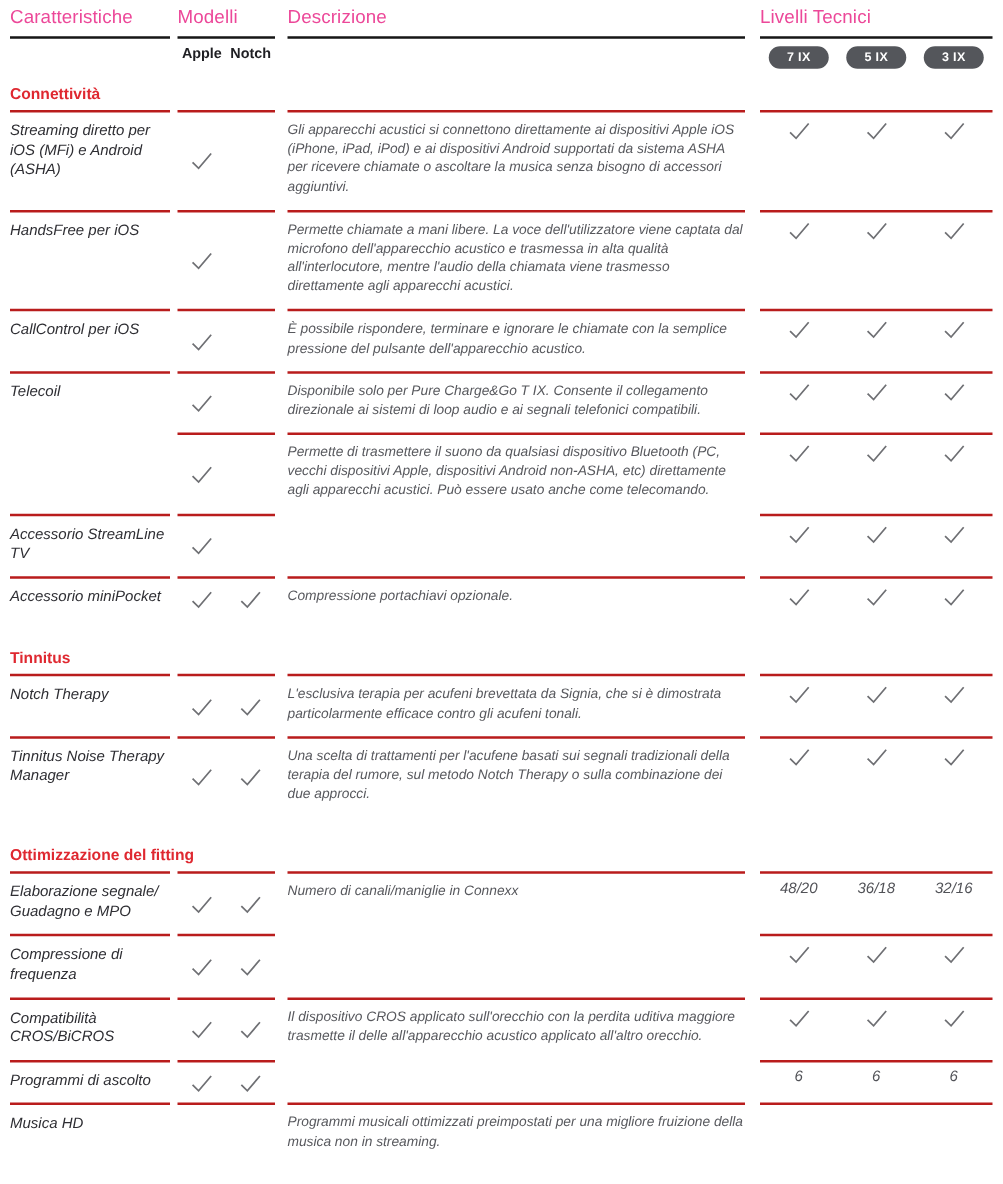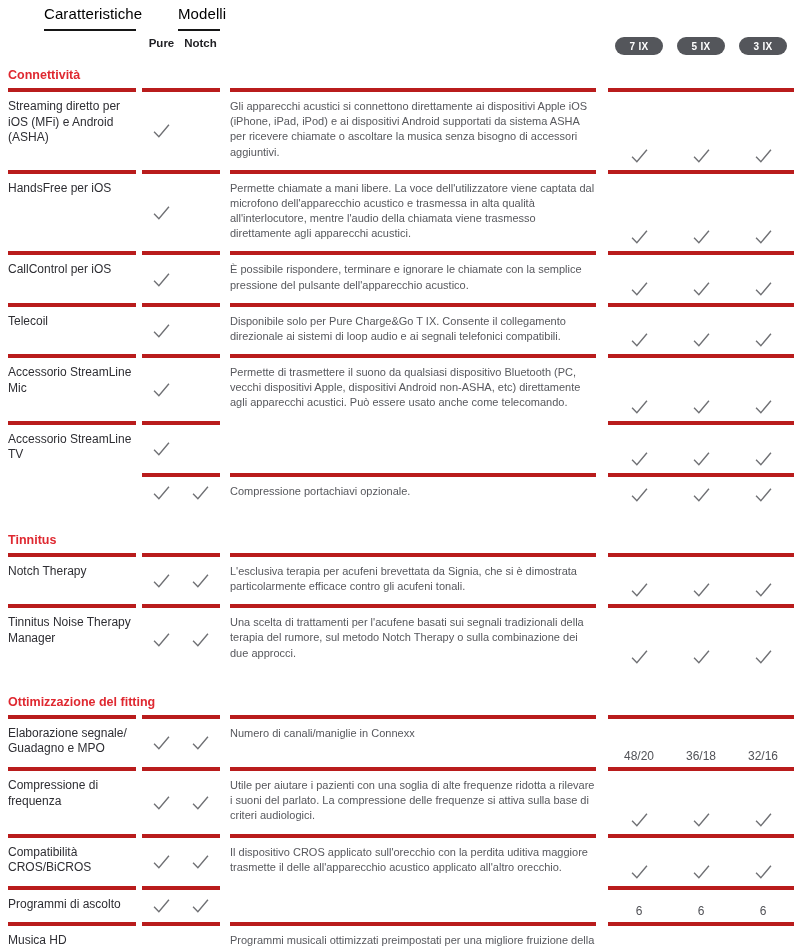--- a/index.html
+++ b/index.html
@@ -10,25 +10,24 @@
     color:#333;
     padding:5px 8px 14px 8px;
   }
   .grid {
     display:grid;
     grid-template-columns:128px 6px 78px 10px 366px 12px 186px;
   }
   
   .head-cell {
     font-size:15px;
-    color:#000000;
+    color:#ec4899;
     padding-bottom:7px;
     border-bottom:2px solid #161616;
     letter-spacing:.1px;
-    margin-left:36px;
   }
   .subhead { margin-top:6px; }
   .model-labels { display:flex; }
   .model-label {
     width:39px; text-align:center;
     font-size:11.5px; font-weight:bold; color:#1f1f23;
   }
   .tech-badges { display:flex; }
   .badge-wrap { width:62px; display:flex; justify-content:center; }
   .badge {
@@ -41,55 +40,57 @@
     letter-spacing:.3px;
   }
   
   .section-title {
     font-size:12.5px; font-weight:bold;
     color:var(--accent,#DF2830);
     margin:24px 0 6px 0;
   }
   .section:first-child .section-title { margin-top:13px; }
   
-  .row > .cell { border-top:4px solid #b91c1c; }
+  .row > .cell { border-top:2px solid #b91c1c;font-style:italic; }
   .cell { padding:7px 0 10px 0; }
   .feature {
     font-size:12px; color:#2e2e33; line-height:1.3;
     align-self:stretch;
   }
   .models-cell {
     display:flex; align-items:center; align-self:stretch; padding:4px 0;
   }
   .model-slot { width:39px; display:flex; justify-content:center; }
   .desc {
     font-size:11px; color:#57585d; line-height:1.38;
     align-self:stretch;
   }
   .tech-cells {
-    display:flex; align-items:flex-end; align-self:stretch; padding:4px 0;
+    display:flex; align-items:flex-start; align-self:stretch; padding:4px 0;
   }
   .tech-cell {
     width:62px; display:flex; justify-content:center; align-items:center;
   }
   .tech-value { font-size:12px; color:#515257; }
   .check { display:inline-flex; }
   .check svg { display:block; }
 </style>
 </head>
 <body>
 
 <div class="grid">
   <div class="head-cell" style="grid-column:1">Caratteristiche</div>
   <div class="head-cell" style="grid-column:3">Modelli</div>
+  <div class="head-cell" style="grid-column:5">Descrizione</div>
+  <div class="head-cell" style="grid-column:7">Livelli Tecnici</div>
 </div>
 
 <div class="grid subhead">
   <div class="model-labels" style="grid-column:3">
-    <span class="model-label">Pure</span>
+    <span class="model-label">Apple</span>
     <span class="model-label">Notch</span>
   </div>
   <div class="tech-badges" style="grid-column:7">
     <span class="badge-wrap">
         <span class="badge">7 IX</span>
       </span>
     <span class="badge-wrap">
         <span class="badge">5 IX</span>
       </span>
     <span class="badge-wrap">
@@ -248,21 +249,20 @@
               <span class="check">
                 <svg viewBox="0 0 24 24" width="21" height="21">
                   <path d="M3.5 13.5 L9 19 L20.5 5.5" fill="none" stroke="#6F7074" stroke-width="1.6"></path>
                 </svg>
               </span>
             </div>
           </div>
   </div>
 
   <div class="grid row">
-    <div class="cell feature" style="grid-column:1">Accessorio StreamLine Mic</div>
     <div class="cell models-cell" style="grid-column:3">
       <span class="model-slot">
               <span class="check">
                 <svg viewBox="0 0 24 24" width="21" height="21">
                   <path d="M3.5 13.5 L9 19 L20.5 5.5" fill="none" stroke="#6F7074" stroke-width="1.6"></path>
                 </svg>
               </span>
             </span>
       <span class="model-slot"></span>
     </div>
@@ -323,20 +323,21 @@
               <span class="check">
                 <svg viewBox="0 0 24 24" width="21" height="21">
                   <path d="M3.5 13.5 L9 19 L20.5 5.5" fill="none" stroke="#6F7074" stroke-width="1.6"></path>
                 </svg>
               </span>
             </div>
           </div>
   </div>
 
   <div class="grid row">
+    <div class="cell feature" style="grid-column:1">Accessorio miniPocket</div>
     <div class="cell models-cell" style="grid-column:3">
       <span class="model-slot">
               <span class="check">
                 <svg viewBox="0 0 24 24" width="21" height="21">
                   <path d="M3.5 13.5 L9 19 L20.5 5.5" fill="none" stroke="#6F7074" stroke-width="1.6"></path>
                 </svg>
               </span>
             </span>
       <span class="model-slot">
               <span class="check">
@@ -507,21 +508,20 @@
               </span>
             </span>
       <span class="model-slot">
               <span class="check">
                 <svg viewBox="0 0 24 24" width="21" height="21">
                   <path d="M3.5 13.5 L9 19 L20.5 5.5" fill="none" stroke="#6F7074" stroke-width="1.6"></path>
                 </svg>
               </span>
             </span>
     </div>
-    <div class="cell desc" style="grid-column:5">Utile per aiutare i pazienti con una soglia di alte frequenze ridotta a rilevare i suoni del parlato. La compressione delle frequenze si attiva sulla base di criteri audiologici.</div>
     <div class="cell tech-cells" style="grid-column:7">
             <div class="tech-cell">
               <span class="check">
                 <svg viewBox="0 0 24 24" width="21" height="21">
                   <path d="M3.5 13.5 L9 19 L20.5 5.5" fill="none" stroke="#6F7074" stroke-width="1.6"></path>
                 </svg>
               </span>
             </div>
             <div class="tech-cell">
               <span class="check">

